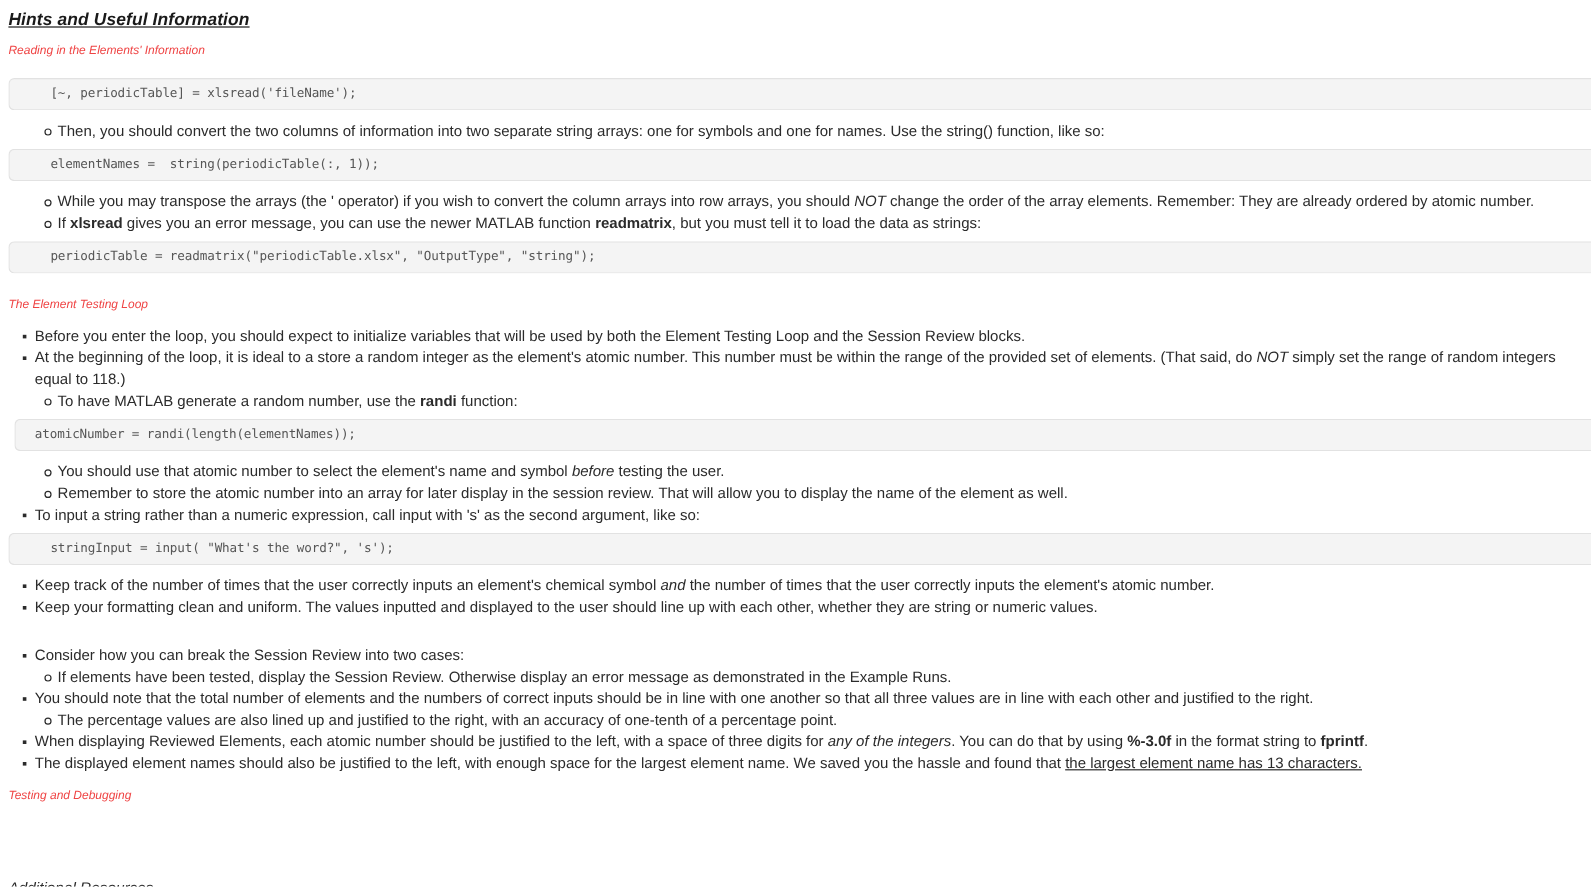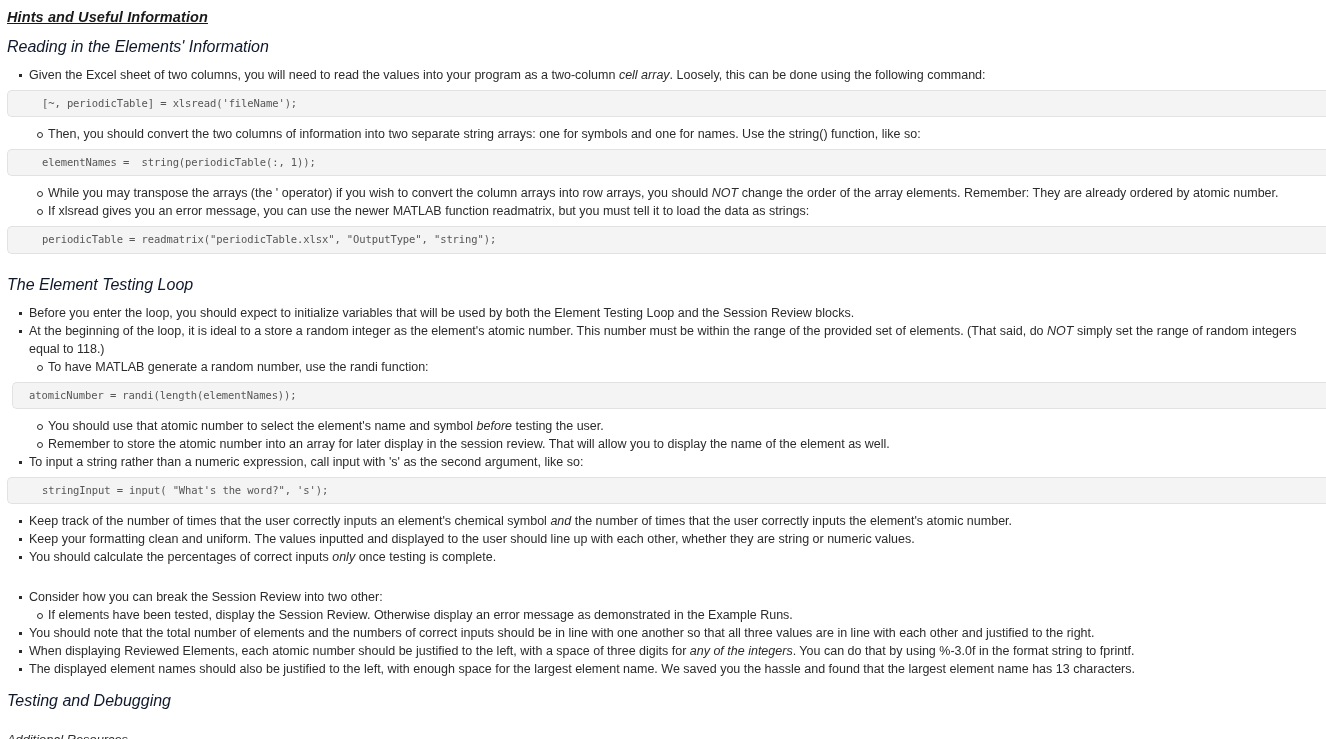--- a/index.html
+++ b/index.html
@@ -31,22 +31,22 @@
     font-style: italic;
     text-decoration: underline;
     font-size: 14.5px;
     color: #1a1a1a;
     margin: 0;
     padding: 2px 0 0 7px;
     letter-spacing: 0.1px;
   }
   .section-head {
     font-style: italic;
-    font-size: 16px;
-    color: #0f172a;
+    font-size: 10px;
+    color: #ef4444;
     padding-left: 7px;
     margin: 0;
   }
 
   
   ul.lvl1 {
     list-style: none;
     margin: 0;
     padding: 0;
   }
@@ -105,23 +105,23 @@
     white-space: pre;
     overflow: hidden;
   }
   .code.flush {
     margin-left: 12px;
     padding-left: 16px;
     border-radius: 5px 0 0 5px;
   }
 
   
-  .b { font-weight: normal; }
+  .b { font-weight: bold; }
   .i { font-style: italic; }
-  .u { }
+  .u { text-decoration: underline; }
 
   .sp-1 { height: 11px; }
   .sp-2 { height: 9px; }
   .sp-3 { height: 6px; }
   .sp-4 { height: 13px; }
   .sp-6 { height: 8px; }
 
   .cut-row {
     position: absolute;
     left: 7px;
@@ -139,23 +139,20 @@
 
 <div class="page">
 
   <div class="sp-3"></div>
   <div class="doc-title">Hints and Useful Information</div>
   <div class="sp-1"></div>
 
   <div id="sections-root">
       <div class="section-head">Reading in the Elements' Information</div>
       <div class="sp-2"></div>
-      <ul class="lvl1">
-        <li><span>Given the Excel sheet of two columns, you will need to read the values into your program as a two-column </span><span class="i">cell array</span><span>. Loosely, this can be done using the following command:</span></li>
-      </ul>
       <div class="sp-3"></div>
       <div class="code">[~, periodicTable] = xlsread('fileName');</div>
       <div class="sp-6"></div>
       <ul class="lvl2">
         <li><span>Then, you should convert the two columns of information into two separate string arrays: one for symbols and one for names. Use the string() function, like so:</span></li>
       </ul>
       <div class="sp-3"></div>
       <div class="code">elementNames =  string(periodicTable(:, 1));</div>
       <div class="sp-6"></div>
       <ul class="lvl2">
@@ -184,32 +181,34 @@
       </ul>
       <ul class="lvl1">
         <li><span>To input a string rather than a numeric expression, call input with 's' as the second argument, like so:</span></li>
       </ul>
       <div class="sp-3"></div>
       <div class="code">stringInput = input( "What's the word?", 's');</div>
       <div class="sp-6"></div>
       <ul class="lvl1">
         <li><span>Keep track of the number of times that the user correctly inputs an element's chemical symbol </span><span class="i">and</span><span> the number of times that the user correctly inputs the element's atomic number.</span></li>
         <li><span>Keep your formatting clean and uniform. The values inputted and displayed to the user should line up with each other, whether they are string or numeric values.</span></li>
-        <li><span>You should calculate the percentages of correct inputs </span><span class="i">only</span><span> once testing is complete.</span></li>
       </ul>
       <div class="sp-4"></div>
       <div class="sp-2"></div>
       <ul class="lvl1">
-        <li><span>Consider how you can break the Session Review into two other:</span></li>
+        <li><span>Consider how you can break the Session Review into two cases:</span></li>
       </ul>
       <ul class="lvl2">
         <li><span>If elements have been tested, display the Session Review. Otherwise display an error message as demonstrated in the Example Runs.</span></li>
       </ul>
       <ul class="lvl1">
         <li><span>You should note that the total number of elements and the numbers of correct inputs should be in line with one another so that all three values are in line with each other and justified to the right.</span></li>
+      </ul>
+      <ul class="lvl2">
+        <li><span>The percentage values are also lined up and justified to the right, with an accuracy of one-tenth of a percentage point.</span></li>
       </ul>
       <ul class="lvl1">
         <li><span>When displaying Reviewed Elements, each atomic number should be justified to the left, with a space of three digits for </span><span class="i">any of the integers</span><span>.  You can do that by using </span><span class="b">%-3.0f</span><span> in the format string to </span><span class="b">fprintf</span><span>.</span></li>
         <li><span>The displayed element names should also be justified to the left, with enough space for the largest element name. We saved you the hassle and found that </span><span class="u">the largest element name has 13 characters.</span></li>
       </ul>
       <div class="sp-4"></div>
       <div class="section-head">Testing and Debugging</div>
       <div class="sp-2"></div>
     </div>
 

